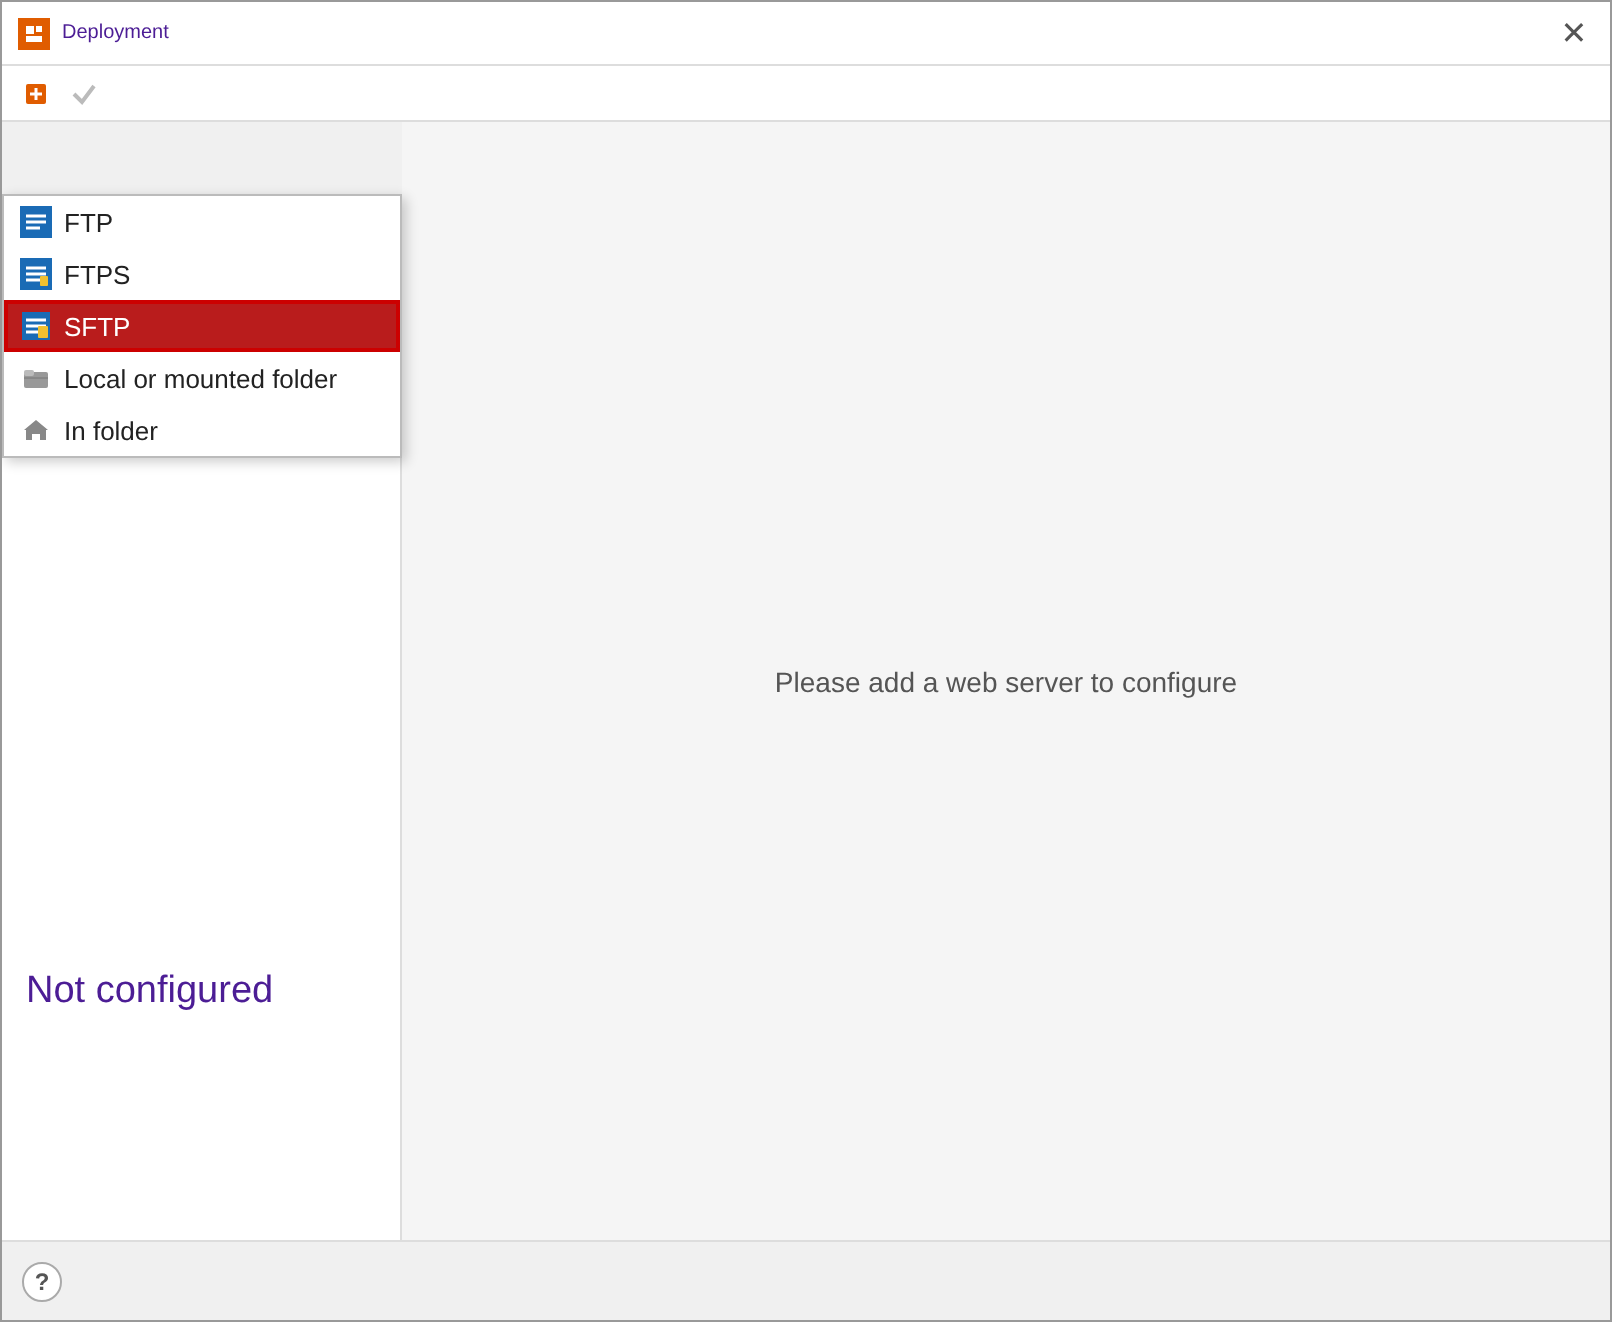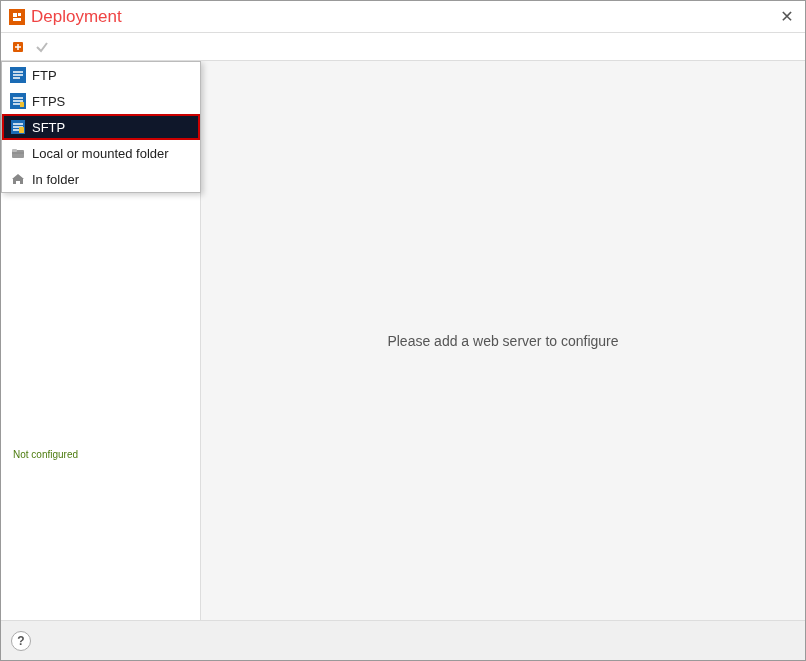--- a/index.html
+++ b/index.html
@@ -42,22 +42,22 @@
       height: 16px;
       background: #e05c00;
       display: flex;
       align-items: center;
       justify-content: center;
       font-size: 10px;
       color: white;
       font-weight: bold;
     }
     .title-text {
-      font-size: 17px;
-      color: #ef4444;
+      font-size: 10px;
+      color: #4c1d95;
     }
     .close-btn {
       width: 20px;
       height: 20px;
       display: flex;
       align-items: center;
       justify-content: center;
       font-size: 16px;
       color: #555;
       cursor: pointer;
@@ -93,20 +93,21 @@
     }
     
     .sidebar-container {
       position: relative;
       width: 200px;
       min-width: 200px;
       border-right: 1px solid #ddd;
       background: #fff;
       display: flex;
       flex-direction: column;
+      margin-top: 36px;
     }
     .dropdown-menu {
       position: absolute;
       top: 0;
       left: 0;
       width: 200px;
       background: #fff;
       border: 1px solid #bbb;
       box-shadow: 2px 2px 6px rgba(0,0,0,0.2);
       z-index: 10;
@@ -115,21 +116,21 @@
       display: flex;
       align-items: center;
       padding: 4px 8px;
       gap: 6px;
       cursor: pointer;
       font-size: 13px;
       color: #222;
       height: 26px;
     }
     .dropdown-item.selected {
-      background: #0f172a;
+      background: #b91c1c;
       color: #fff;
     }
     .dropdown-item.selected .item-icon { color: #fff; }
     .item-icon {
       width: 16px;
       height: 16px;
       display: flex;
       align-items: center;
       justify-content: center;
       font-size: 11px;
@@ -148,22 +149,22 @@
       background: #1a6bb5;
       color: white;
       font-size: 7px;
       font-weight: bold;
     }
     .sidebar-content {
       flex: 1;
       padding: 8px 4px;
     }
     .not-configured {
-      color: #4d7c0f;
-      font-size: 10px;
+      color: #4c1d95;
+      font-size: 19px;
       padding: 8px;
       padding-top: 220px;
     }
     .main-area {
       flex: 1;
       background: #f5f5f5;
       display: flex;
       align-items: center;
       justify-content: center;
       color: #555;

